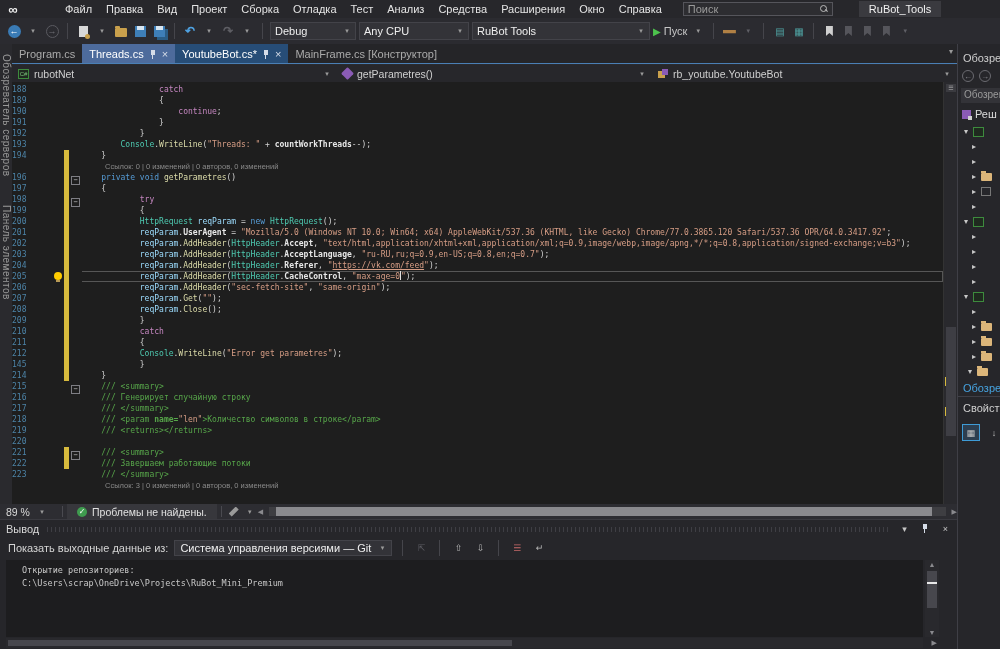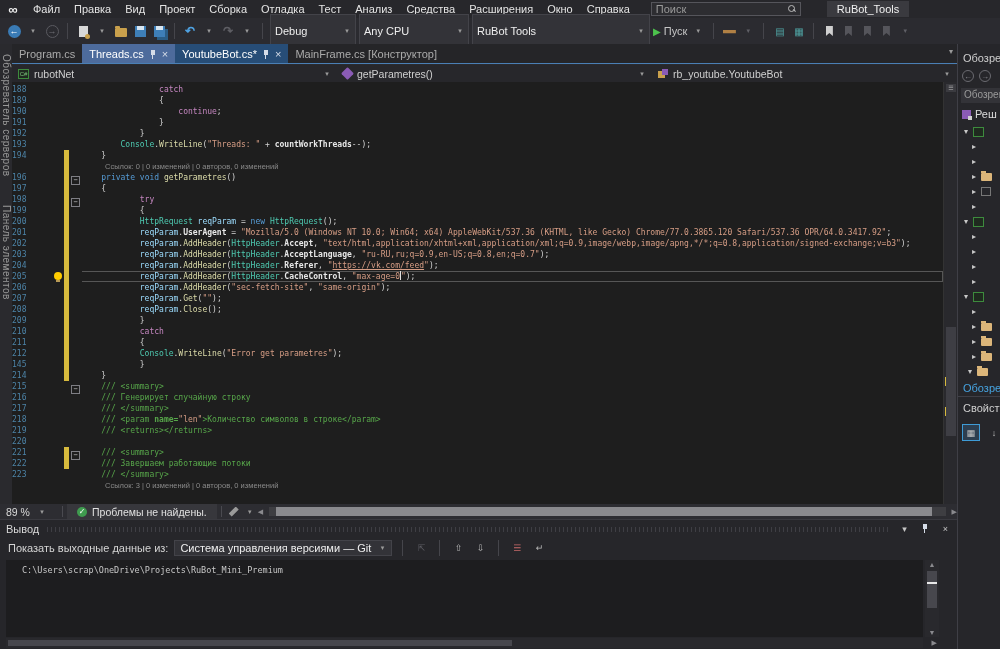--- a/index.html
+++ b/index.html
@@ -32,21 +32,21 @@
   .circ.gray{border:1px solid #5a5a60;color:#707076}
   .floppy{width:11px;height:11px;background:#3e7fb8;position:relative}
   .floppy::after{content:"";position:absolute;left:2px;top:0;width:7px;height:4px;background:#d8e6f2}
   .folder-ico{width:12px;height:9px;background:#c9a04c;border-radius:1px;position:relative;margin-top:2px}
   .folder-ico::before{content:"";position:absolute;left:0;top:-2px;width:5px;height:2px;background:#c9a04c;border-radius:1px 1px 0 0}
   .newfile{width:9px;height:11px;background:#d8d8d8;position:relative}
   .newfile::after{content:"";position:absolute;right:-2px;bottom:-2px;width:5px;height:5px;background:#c9a04c;border-radius:50%}
   .undo{color:#4fa3e3;font-size:12px;font-weight:bold}
   .redo{color:#5e5e64;font-size:12px;font-weight:bold}
   .combo{height:18px;background:#333338;border:1px solid #434349;display:flex;align-items:center;
-         padding:16px 4px;color:#eee;gap:4px}
+         padding:0 4px;color:#eee;gap:4px}
   .combo .cval{flex:1}
   #combo-config{width:86px}
   #combo-platform{width:110px}
   #combo-project{width:178px}
   .play{color:#4dc34d;font-size:10px}
   .toolico{width:13px;height:11px;position:relative}
   .toolico.wrench{background:#b08044;clip-path:polygon(0 40%,100% 40%,100% 70%,0 70%)}
   .bars{color:#4fa3a3;font-size:10px;letter-spacing:-1px}
   .bookmark{width:7px;height:10px;background:#cfcfcf;clip-path:polygon(0 0,100% 0,100% 100%,50% 70%,0 100%)}
   .bookmark.dim{background:#55555b}
@@ -174,21 +174,21 @@
   .navcirc{width:12px;height:12px;border-radius:50%;border:1px solid #6a6a70;color:#8a8a90;font-size:8px;
            display:flex;align-items:center;justify-content:center}
 </style>
 </head>
 <body>
 
 <div id="app">
 
   <div id="menubar">
     <span id="vslogo">∞</span>
-    <span id="menuitems" style="display: flex;">
+    <span id="menuitems" style="display: flex; margin-left: 32px;">
         <span class="menu-item">Файл</span>
         <span class="menu-item">Правка</span>
         <span class="menu-item">Вид</span>
         <span class="menu-item">Проект</span>
         <span class="menu-item">Сборка</span>
         <span class="menu-item">Отладка</span>
         <span class="menu-item">Тест</span>
         <span class="menu-item">Анализ</span>
         <span class="menu-item">Средства</span>
         <span class="menu-item">Расширения</span>
@@ -623,21 +623,21 @@
       </span>
       <span class="tsep"></span>
       <span class="outico dim">⇱</span>
       <span class="tsep"></span>
       <span class="outico">⇧</span>
       <span class="outico">⇩</span>
       <span class="tsep"></span>
       <span class="outico red">☰</span>
       <span class="outico">↵</span>
     </div>
-    <div id="outcontent"><div>C:\Users\scrap\OneDrive\Projects\RuBot_Mini_Premium</div></div>
+    <div id="outcontent"><div>Открытие репозиториев:</div><div>C:\Users\scrap\OneDrive\Projects\RuBot_Mini_Premium</div></div>
     <div id="outvscroll">
       <span class="outvarrow" style="top:1px">▲</span>
       <div id="outvthumb">
           <div id="outvline"></div>
         </div>
       <span class="outvarrow" style="bottom:1px">▼</span>
     </div>
     <div id="outhscroll">
       <div id="ouththumb"></div>
     </div>

